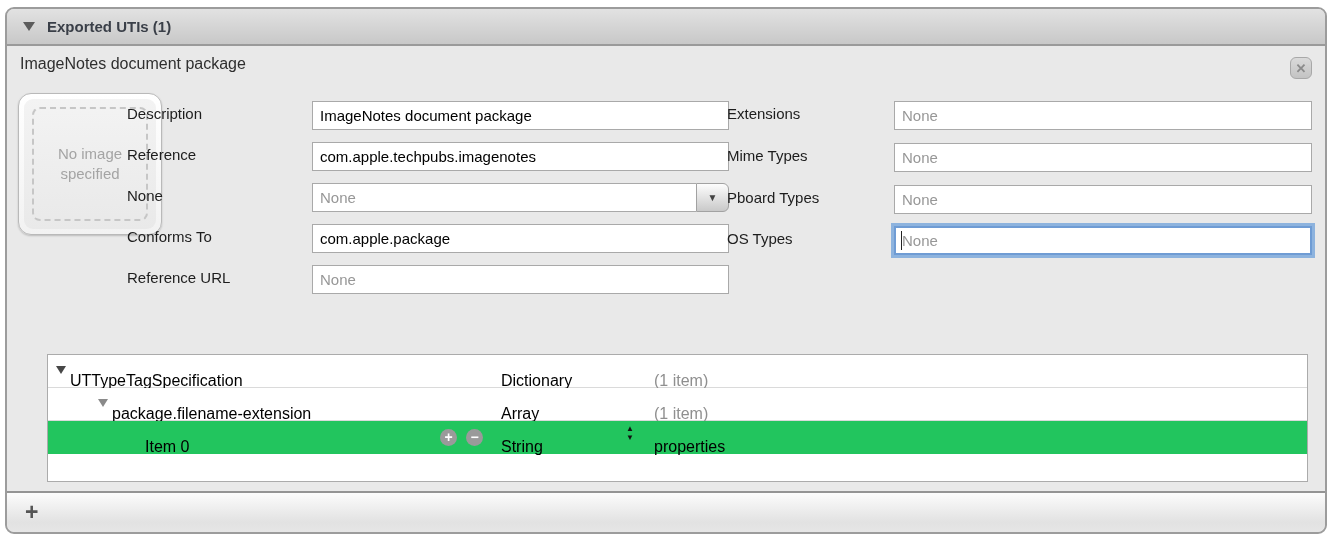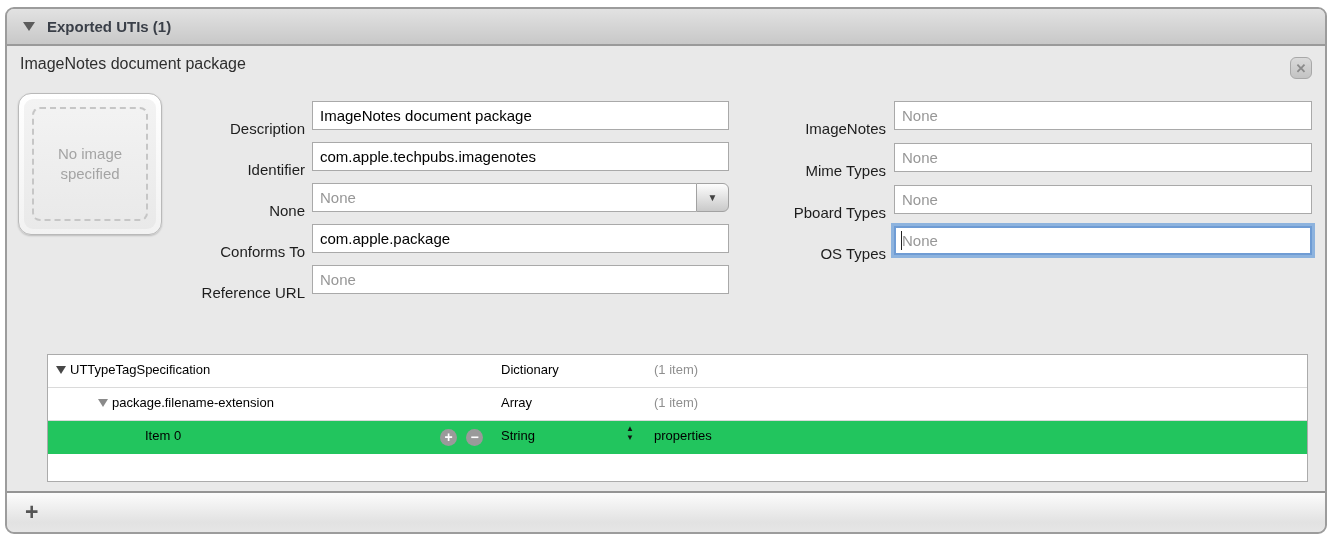--- a/index.html
+++ b/index.html
@@ -26,21 +26,21 @@
   .well{position:absolute;left:11px;top:84px;width:144px;height:142px;border-radius:13px;
     background:linear-gradient(#ffffff,#f2f2f2);border:1px solid #b9b9b9;box-shadow:0 1px 2px rgba(0,0,0,.2);box-sizing:border-box;padding-left:36px;}
   .well-inner{position:absolute;left:5px;top:5px;right:5px;bottom:5px;border-radius:9px;
     background:linear-gradient(#f3f3f3,#e9e9e9);}
   .well-dash{position:absolute;left:8px;top:8px;right:8px;bottom:8px;border-radius:8px;
     border:2px dashed #c6c6c6;display:flex;align-items:center;justify-content:center;}
   .well-text{width:68px;text-align:center;font-size:15px;line-height:1.35;color:#a4a4a4;}
 
   
   .frow{position:absolute;height:29px;}
-  .flabel{position:absolute;top:4px;font-size:15px;color:#1d1d1d;text-align:right;margin-top:15px;}
+  .flabel{position:absolute;top:4px;font-size:15px;color:#1d1d1d;text-align:left;}
   .lcol .flabel{left:120px;width:178px;}
   .rcol .flabel{left:720px;width:159px;}
   .fwrap{position:absolute;top:0;height:29px;}
   .lcol .fwrap{left:305px;width:417px;}
   .rcol .fwrap{left:887px;width:418px;}
   .fwrap input{width:100%;height:29px;border:1px solid #a9a9a9;background:#fff;border-radius:0;
     font-family:"Liberation Sans",sans-serif;font-size:15px;color:#000;padding:0 7px;box-sizing:border-box;outline:none;}
   .fwrap input::placeholder{color:#979797;opacity:1;}
   .fwrap.focused input{border:2px solid #6f9cd4;box-shadow:0 0 0 3px #8db3de;padding:0 6px;}
   .caret{position:absolute;left:7px;top:5px;width:1px;height:19px;background:#222;}
@@ -57,21 +57,21 @@
   .add-title{margin-left:11px;font-size:16px;color:#3d424b;}
 
   
   .ptable{position:absolute;left:40px;top:345px;width:1261px;height:128px;
     background:#fff;border:1px solid #ababab;box-sizing:border-box;}
   .thead{position:relative;height:29px;background:linear-gradient(#fdfdfd,#ebebeb);
     border-bottom:1px solid #bfbfbf;box-sizing:border-box;}
   .th{position:absolute;top:4px;font-size:15px;font-weight:bold;color:#000;}
   .trow{position:relative;height:33px;box-sizing:border-box;border-bottom:1px solid #dadada;background:#fff;}
   .trow.selected{background:#22c55e;border-bottom:none;}
-  .cell{position:absolute;top:7px;font-size:13px;color:#000;}
+  .cell{position:absolute;top:17px;font-size:16px;color:#000;}
   .cell.gray{color:#8f8f8f;}
   .row-tri{position:absolute;top:11px;width:0;height:0;
     border-left:5px solid transparent;border-right:5px solid transparent;border-top:8px solid #474747;}
   .row-tri.lite{border-top-color:#8a8a8a;}
   .col-key-hdr{left:30px;} .col-type{left:453px;} .col-value{left:606px;}
   .pm{position:absolute;top:8px;width:17px;height:17px;border-radius:50%;background:#9a9a9a;
     color:#fff;font-size:14px;font-weight:bold;line-height:17px;text-align:center;}
   .stepper{position:absolute;left:576px;top:4px;width:12px;display:flex;flex-direction:column;align-items:center;}
   .stepper span{font-size:8px;line-height:1.1;color:#111;}
 
@@ -102,21 +102,21 @@
         <div class="well-text">No image specified</div>
       </div>
     </div>
   </div>
 
   <div class="frow lcol" style="top:92px">
     <div class="flabel">Description</div>
     <div class="fwrap"><input value="ImageNotes document package" style=""></div>
   </div>
   <div class="frow lcol" style="top:133px">
-    <div class="flabel">Identifier</div>
+    <div class="flabel">Reference</div>
     <div class="fwrap"><input value="com.apple.techpubs.imagenotes" style=""></div>
   </div>
   <div class="frow lcol" style="top:174px">
     <div class="flabel">None</div>
     <div class="fwrap combo">
       <input placeholder="None" style="">
       <div class="combo-btn">
         <span>▼</span>
       </div>
     </div>
@@ -124,21 +124,21 @@
   <div class="frow lcol" style="top:215px">
     <div class="flabel">Conforms To</div>
     <div class="fwrap"><input value="com.apple.package" style=""></div>
   </div>
   <div class="frow lcol" style="top:256px">
     <div class="flabel">Reference URL</div>
     <div class="fwrap"><input placeholder="None" style=""></div>
   </div>
 
   <div class="frow rcol" style="top:92px">
-    <div class="flabel">ImageNotes</div>
+    <div class="flabel">Extensions</div>
     <div class="fwrap"><input placeholder="None" style=""></div>
   </div>
   <div class="frow rcol" style="top:134px">
     <div class="flabel">Mime Types</div>
     <div class="fwrap"><input placeholder="None" style=""></div>
   </div>
   <div class="frow rcol" style="top:176px">
     <div class="flabel">Pboard Types</div>
     <div class="fwrap"><input placeholder="None" style=""></div>
   </div>

